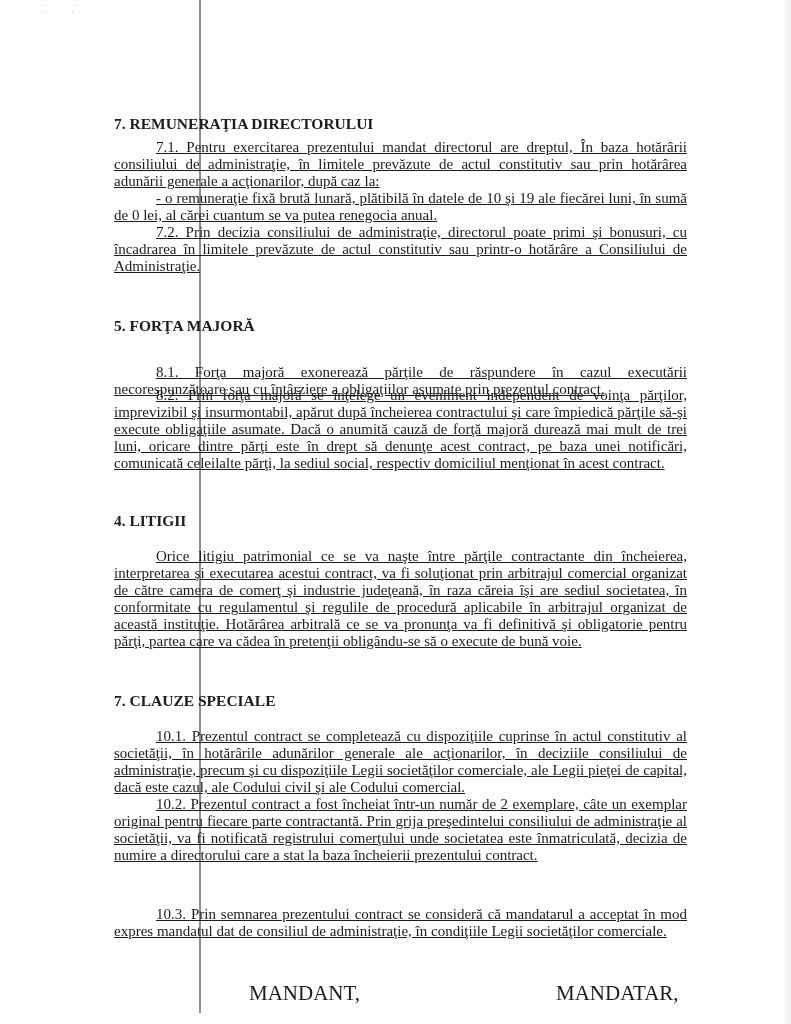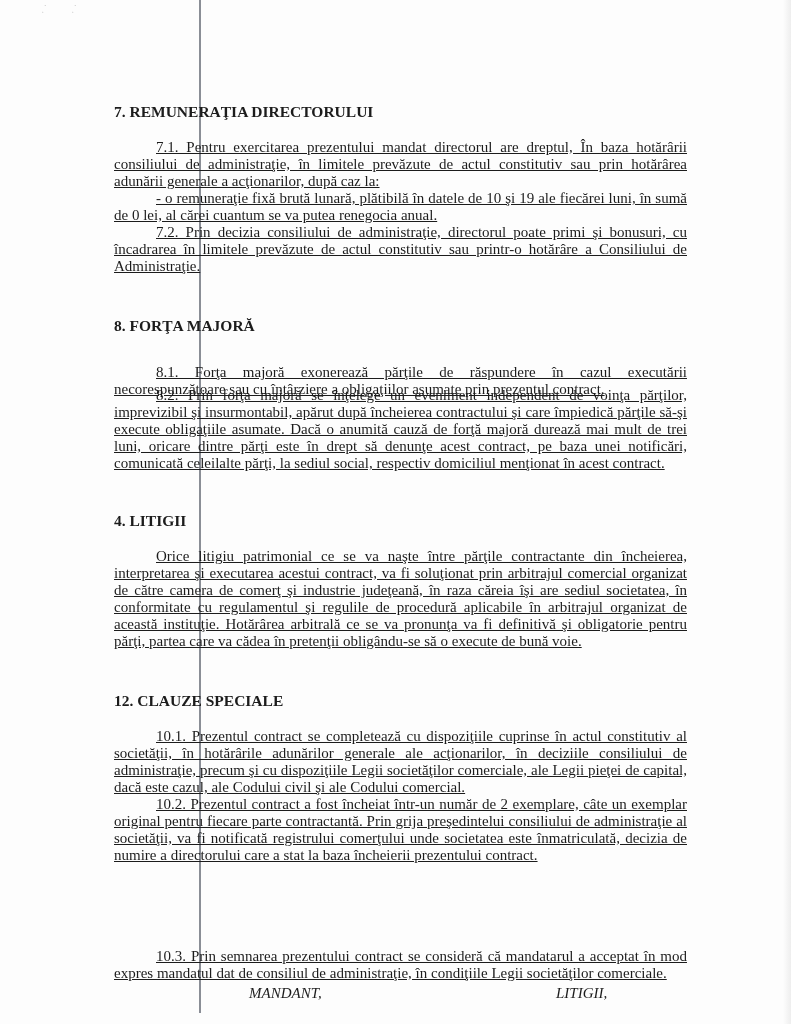--- a/index.html
+++ b/index.html
@@ -29,45 +29,45 @@
   .h {
     position: absolute; left: 0; font-weight: bold; font-size: 15.5px; white-space: nowrap;
   }
   .p {
     position: absolute; left: 0; width: 573px; text-align: justify;
     text-align-last: left;
     text-decoration: underline;
   }
   .p .ind { display: inline-block; width: 42px; }
   .sig {
-    position: absolute; font-size: 15px; white-space: nowrap; font-style: italic;
+    position: absolute; font-size: 21px; white-space: nowrap;
   }
 </style>
 </head>
 <body>
 
 <div class="right-edge"></div>
 <div class="scan-mark">· · ·</div>
 <div class="scan-mark b">· · ·</div>
 <div class="vline"></div>
 
 <div class="page">
 
-  <div class="h" style="top:103px">7. REMUNERAŢIA DIRECTORULUI</div>
+  <div class="h" style="top:115px">7. REMUNERAŢIA DIRECTORULUI</div>
   <div class="p" style="top:139px"><span class="ind"></span><span>7.1. Pentru exercitarea prezentului mandat directorul are dreptul, În baza hotărârii consiliului de administraţie, în limitele prevăzute de actul constitutiv sau prin hotărârea adunării generale a acţionarilor, după caz la:</span></div>
   <div class="p" style="top:190px"><span class="ind"></span><span>- o remuneraţie fixă brută lunară, plătibilă în datele de 10 şi 19 ale fiecărei luni, în sumă de 0 lei, al cărei cuantum se va putea renegocia anual.</span></div>
   <div class="p" style="top:224px"><span class="ind"></span><span>7.2. Prin decizia consiliului de administraţie, directorul poate primi şi bonusuri, cu încadrarea în limitele prevăzute de actul constitutiv sau printr-o hotărâre a Consiliului de Administraţie.</span></div>
 
-  <div class="h" style="top:317px">8. FORŢA MAJORĂ</div>
+  <div class="h" style="top:317px">5. FORŢA MAJORĂ</div>
   <div class="p" style="top:364px"><span class="ind"></span><span>8.1. Forţa majoră exonerează părţile de răspundere în cazul executării necorespunzătoare sau cu întârziere a obligaţiilor asumate prin prezentul contract.</span></div>
   <div class="p" style="top:387px"><span class="ind"></span><span>8.2. Prin forţa majoră se înţelege un eveniment independent de voinţa părţilor, imprevizibil şi insurmontabil, apărut după încheierea contractului şi care împiedică părţile să-şi execute obligaţiile asumate. Dacă o anumită cauză de forţă majoră durează mai mult de trei luni, oricare dintre părţi este în drept să denunţe acest contract, pe baza unei notificări, comunicată celeilalte părţi, la sediul social, respectiv domiciliul menţionat în acest contract.</span></div>
 
   <div class="h" style="top:512px">4. LITIGII</div>
   <div class="p" style="top:548px"><span class="ind"></span><span>Orice litigiu patrimonial ce se va naşte între părţile contractante din încheierea, interpretarea şi executarea acestui contract, va fi soluţionat prin arbitrajul comercial organizat de către camera de comerţ şi industrie judeţeană, în raza căreia îşi are sediul societatea, în conformitate cu regulamentul şi regulile de procedură aplicabile în arbitrajul organizat de această instituţie. Hotărârea arbitrală ce se va pronunţa va fi definitivă şi obligatorie pentru părţi, partea care va cădea în pretenţii obligându-se să o execute de bună voie.</span></div>
 
-  <div class="h" style="top:692px">12.  CLAUZE SPECIALE</div>
+  <div class="h" style="top:692px">7.  CLAUZE SPECIALE</div>
   <div class="p" style="top:728px"><span class="ind"></span><span>10.1. Prezentul contract se completează cu dispoziţiile cuprinse în actul constitutiv al societăţii, în hotărârile adunărilor generale ale acţionarilor, în deciziile consiliului de administraţie, precum şi cu dispoziţiile Legii societăţilor comerciale, ale Legii pieţei de capital, dacă este cazul, ale Codului civil şi ale Codului comercial.</span></div>
   <div class="p" style="top:796px"><span class="ind"></span><span>10.2. Prezentul contract a fost încheiat într-un număr de 2 exemplare, câte un exemplar original pentru fiecare parte contractantă. Prin grija preşedintelui consiliului de administraţie al societăţii, va fi notificată registrului comerţului unde societatea este înmatriculată, decizia de numire a directorului care a stat la baza încheierii prezentului contract.</span></div>
-  <div class="p" style="top:948px"><span class="ind"></span><span>10.3. Prin semnarea prezentului contract se consideră că mandatarul a acceptat în mod expres mandatul dat de consiliul de administraţie, în condiţiile Legii societăţilor comerciale.</span></div>
+  <div class="p" style="top:906px"><span class="ind"></span><span>10.3. Prin semnarea prezentului contract se consideră că mandatarul a acceptat în mod expres mandatul dat de consiliul de administraţie, în condiţiile Legii societăţilor comerciale.</span></div>
 
   <div class="sig" style="left:135px; top:985px">MANDANT,</div>
-  <div class="sig" style="left:442px; top:985px">LITIGII,</div>
+  <div class="sig" style="left:442px; top:985px">MANDATAR,</div>
 </div>
 
 </body></html>

